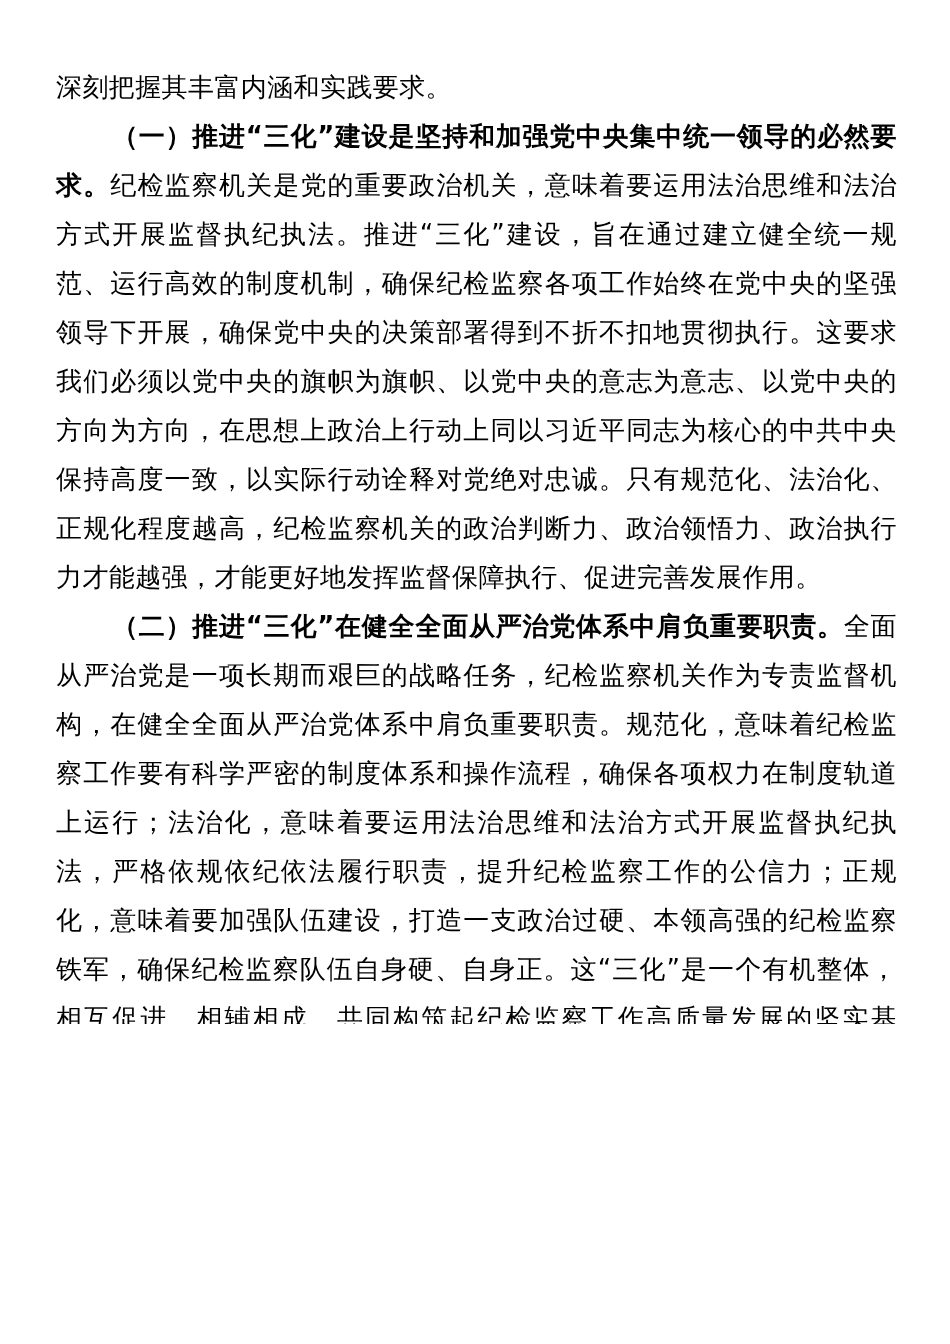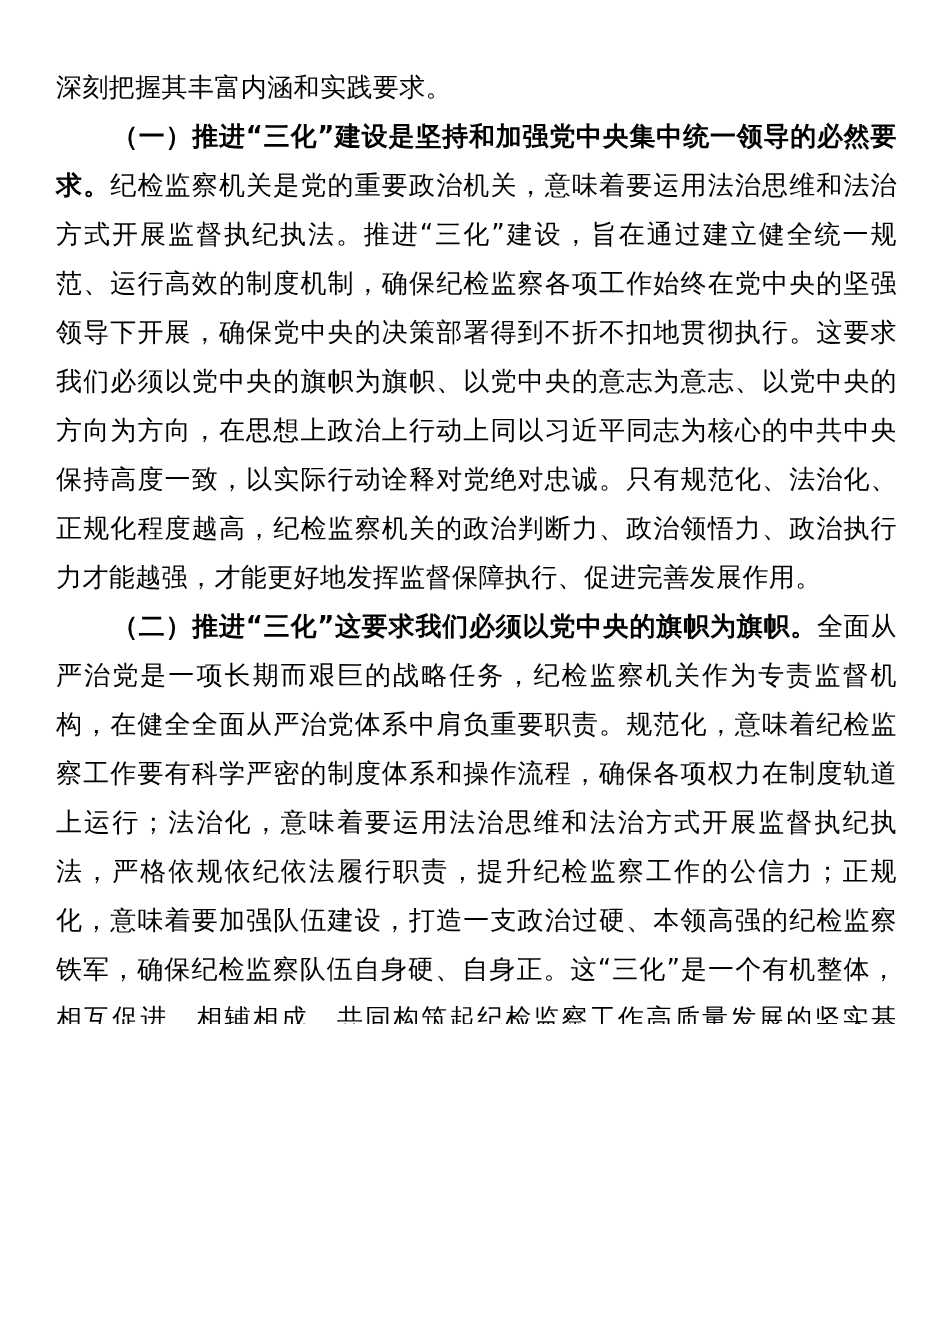--- a/index.html
+++ b/index.html
@@ -45,16 +45,16 @@
 </style>
 </head>
 <body>
 
 <div class="page">
 
   <p class="para">深刻把握其丰富内涵和实践要求。</p>
 
   <p class="para indent"><strong class="head">（一）推进“三化”建设是坚持和加强党中央集中统一领导的必然要求。</strong><span>纪检监察机关是党的重要政治机关，意味着要运用法治思维和法治方式开展监督执纪执法。推进“三化”建设，旨在通过建立健全统一规范、运行高效的制度机制，确保纪检监察各项工作始终在党中央的坚强领导下开展，确保党中央的决策部署得到不折不扣地贯彻执行。这要求我们必须以党中央的旗帜为旗帜、以党中央的意志为意志、以党中央的方向为方向，在思想上政治上行动上同以习近平同志为核心的中共中央保持高度一致，以实际行动诠释对党绝对忠诚。只有规范化、法治化、正规化程度越高，纪检监察机关的政治判断力、政治领悟力、政治执行力才能越强，才能更好地发挥监督保障执行、促进完善发展作用。</span></p>
 
-  <p class="para indent"><strong class="head">（二）推进“三化”这要求我们必须以党中央的旗帜为旗帜。</strong><span>全面从严治党是一项长期而艰巨的战略任务，纪检监察机关作为专责监督机构，在健全全面从严治党体系中肩负重要职责。规范化，意味着纪检监察工作要有科学严密的制度体系和操作流程，确保各项权力在制度轨道上运行；法治化，意味着要运用法治思维和法治方式开展监督执纪执法，严格依规依纪依法履行职责，提升纪检监察工作的公信力；正规化，意味着要加强队伍建设，打造一支政治过硬、本领高强的纪检监察铁军，确保纪检监察队伍自身硬、自身正。这“三化”是一个有机整体，相互促进、相辅相成，共同构筑起纪检监察工作高质量发展的坚实基础，为健全全面从严治党体系提供有力支撑。</span></p>
+  <p class="para indent"><strong class="head">（二）推进“三化”在健全全面从严治党体系中肩负重要职责。</strong><span>全面从严治党是一项长期而艰巨的战略任务，纪检监察机关作为专责监督机构，在健全全面从严治党体系中肩负重要职责。规范化，意味着纪检监察工作要有科学严密的制度体系和操作流程，确保各项权力在制度轨道上运行；法治化，意味着要运用法治思维和法治方式开展监督执纪执法，严格依规依纪依法履行职责，提升纪检监察工作的公信力；正规化，意味着要加强队伍建设，打造一支政治过硬、本领高强的纪检监察铁军，确保纪检监察队伍自身硬、自身正。这“三化”是一个有机整体，相互促进、相辅相成，共同构筑起纪检监察工作高质量发展的坚实基础，为健全全面从严治党体系提供有力支撑。</span></p>
 
 
 </div>
 
 </body></html>

